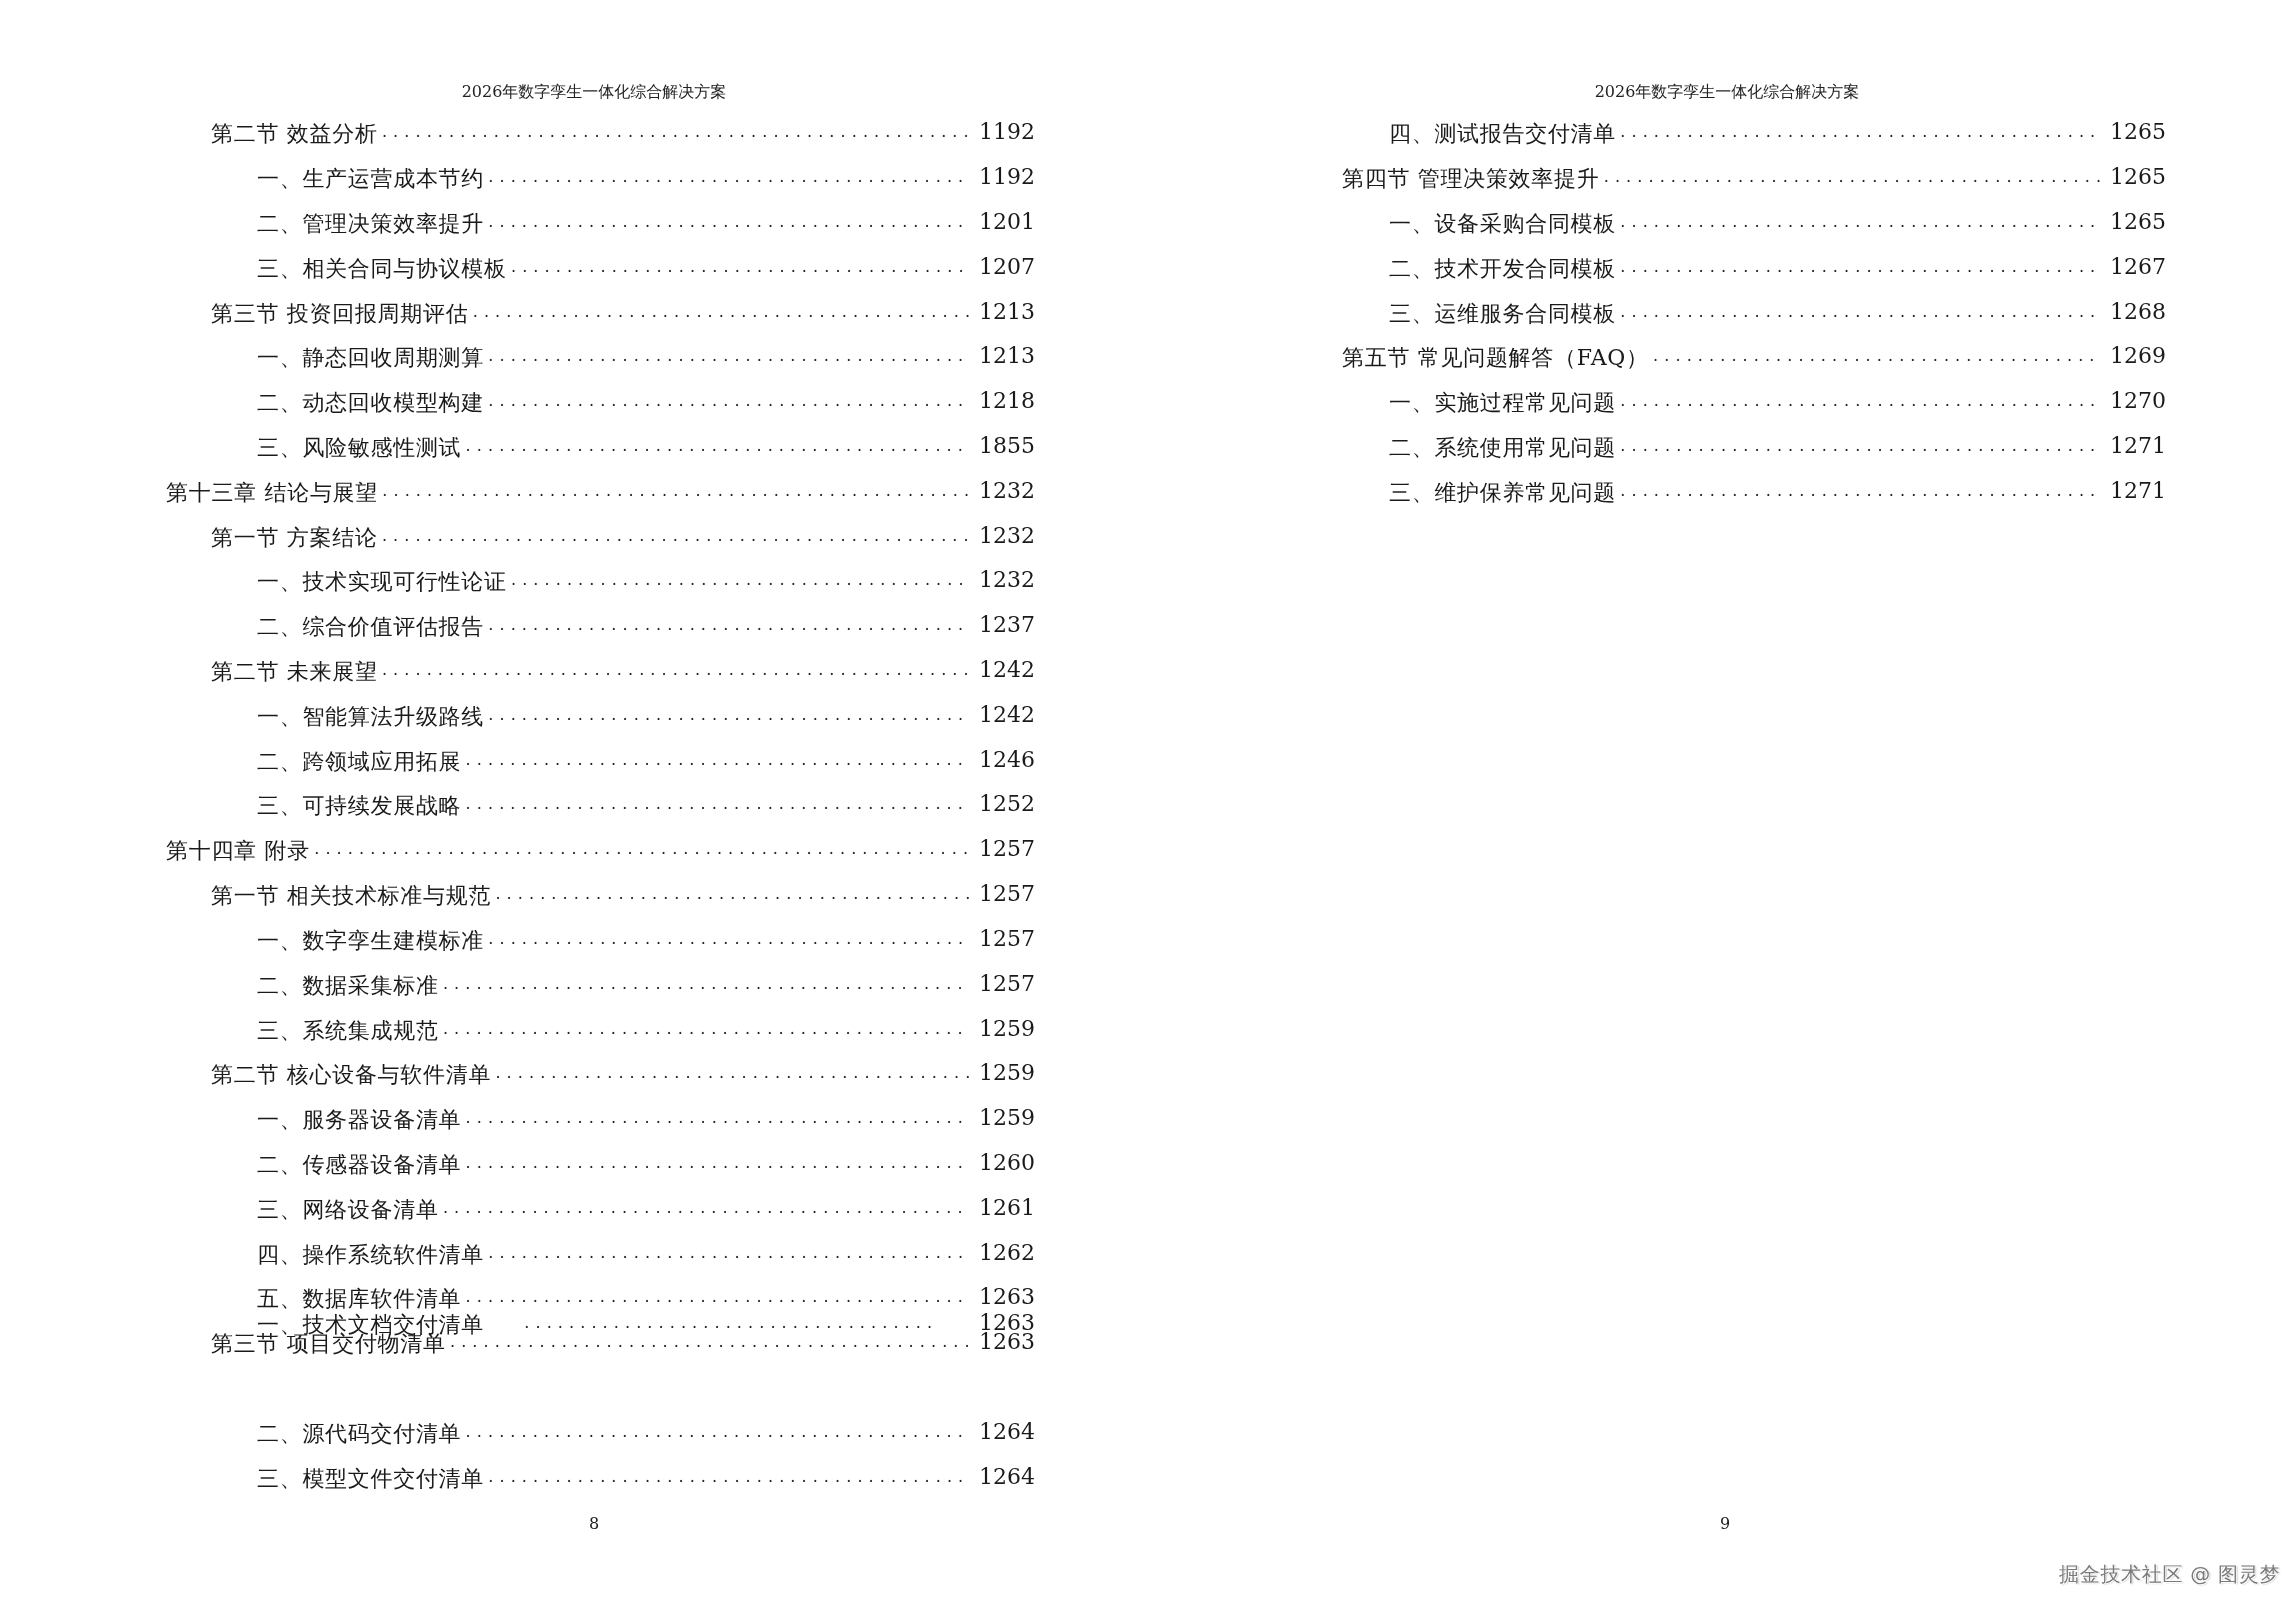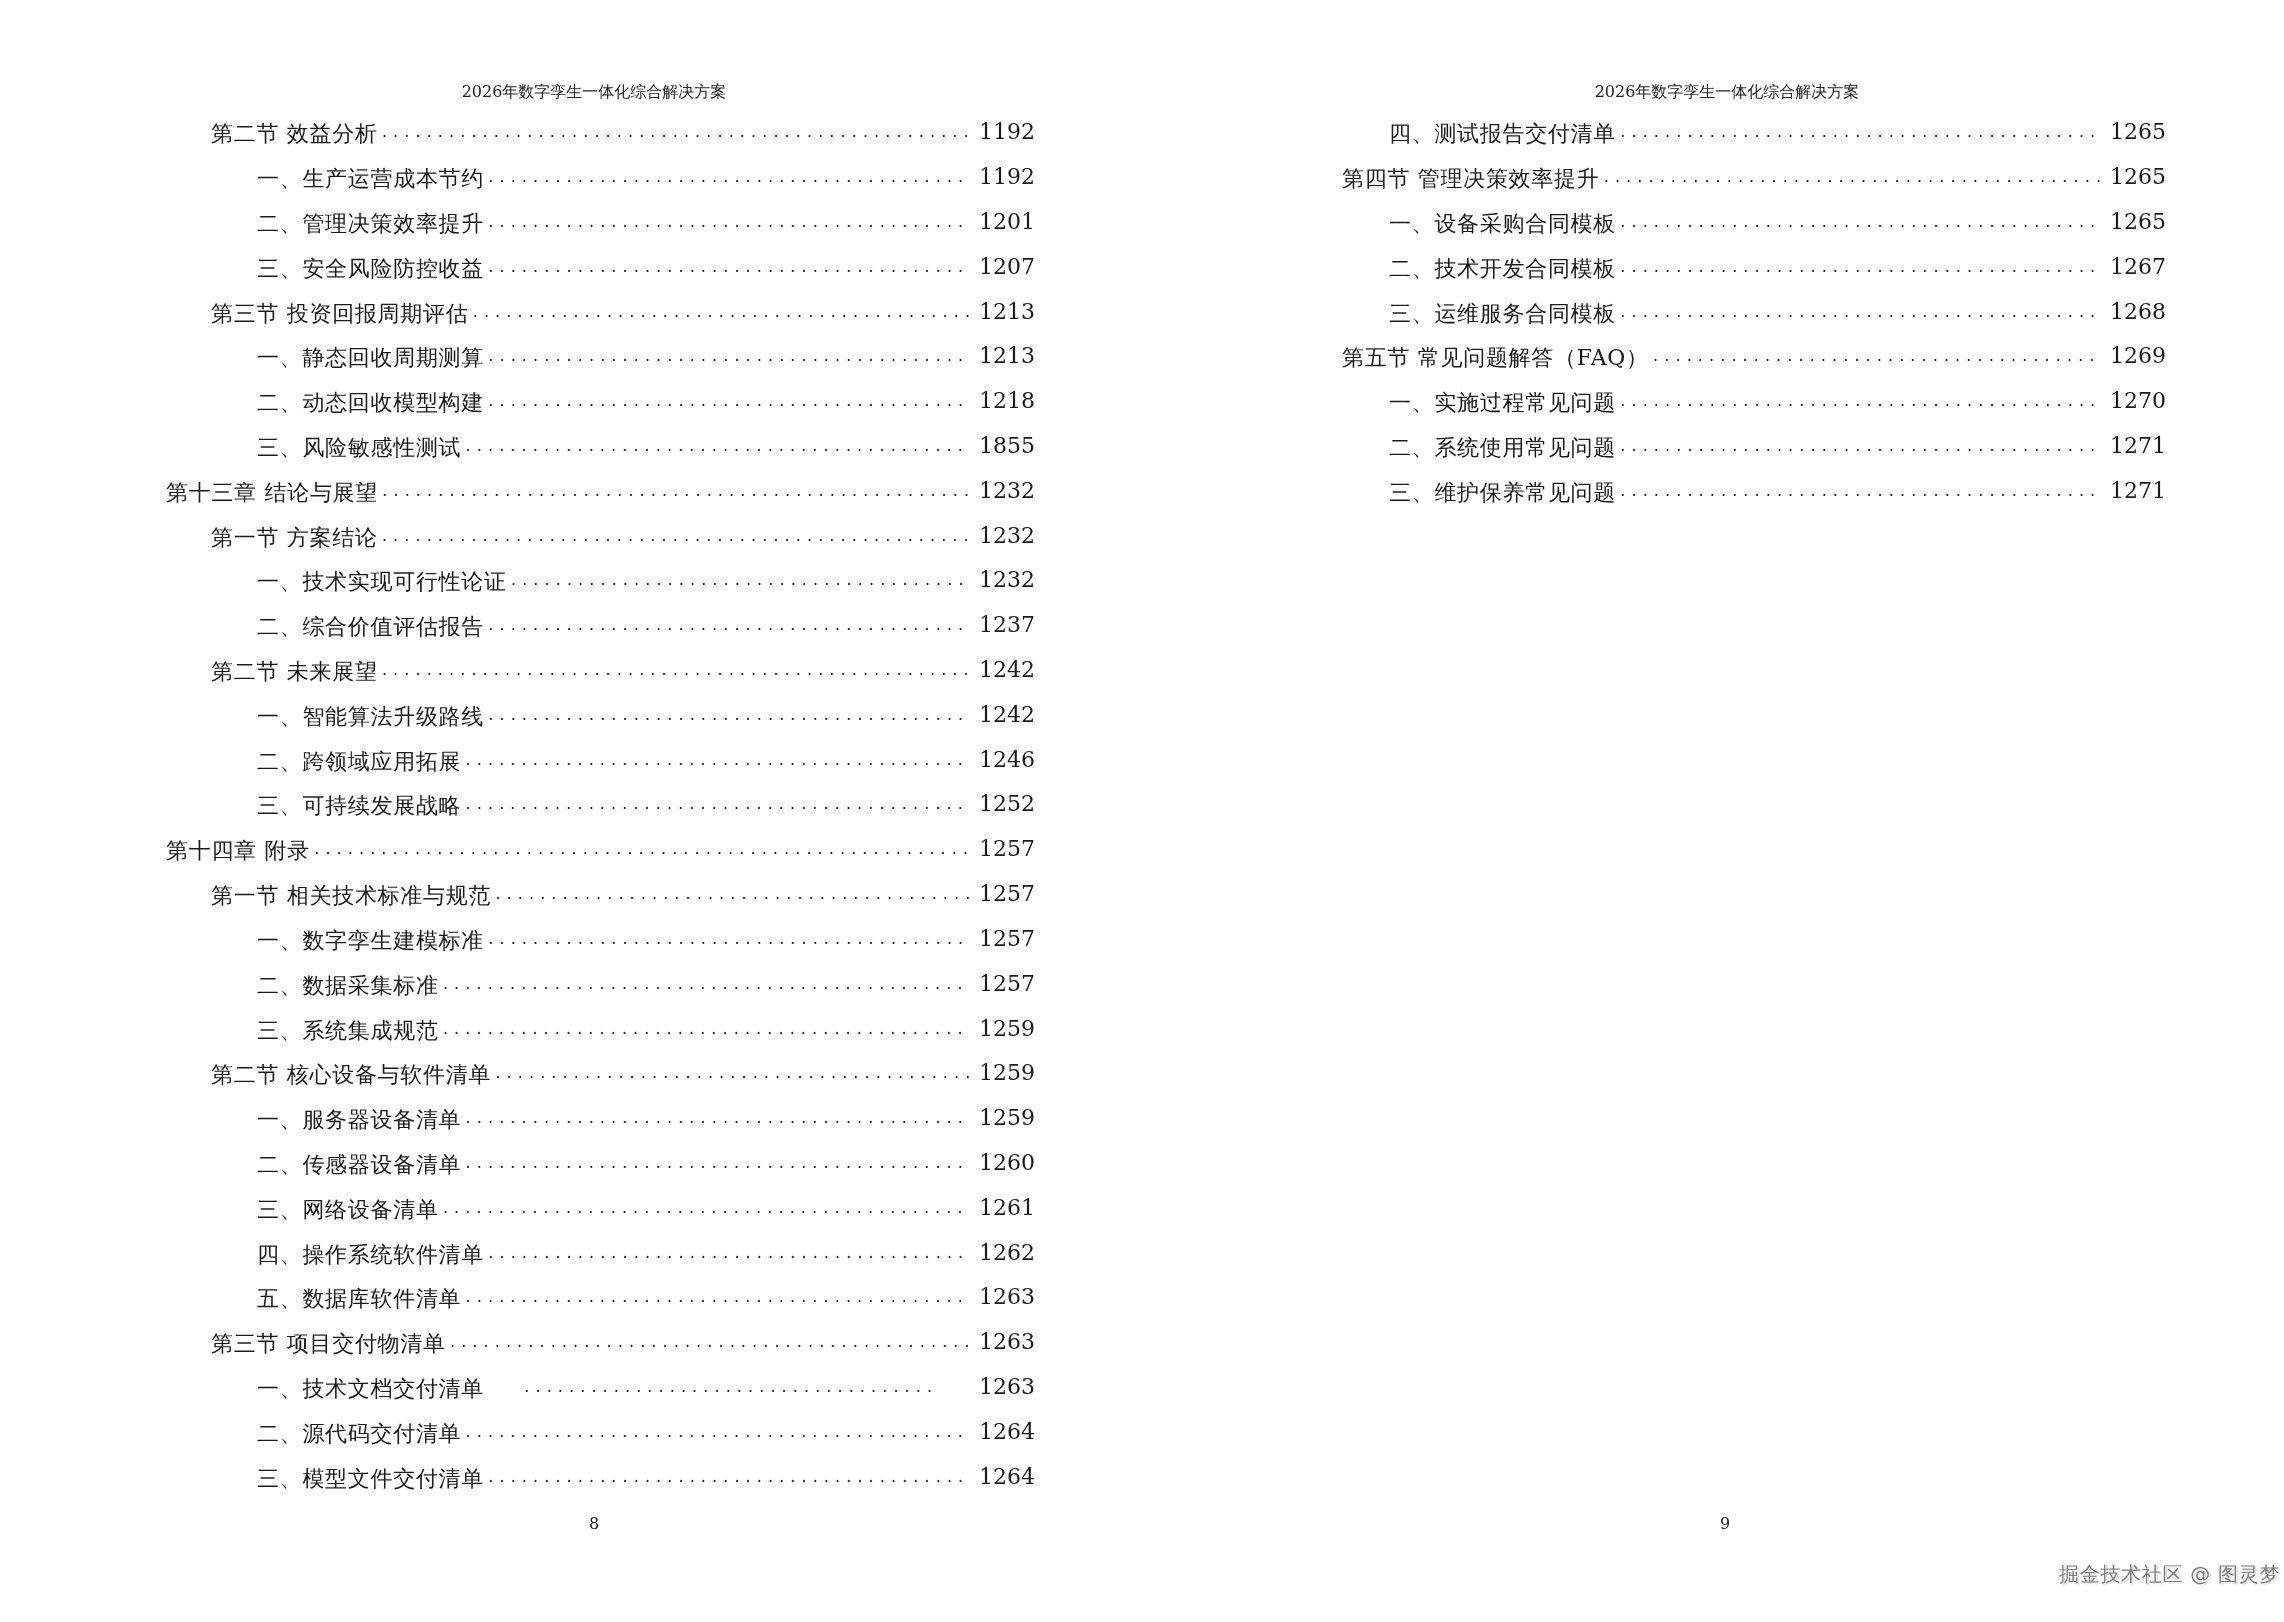--- a/index.html
+++ b/index.html
@@ -37,21 +37,21 @@
         <span class="toc-label">一、生产运营成本节约</span>
         <span class="toc-dots">........................................................................................................................................................................................................</span>
         <span class="toc-page">1192</span>
       </div>
       <div class="toc-row" style="left: 257px; width: 778px; top: 209px;">
         <span class="toc-label">二、管理决策效率提升</span>
         <span class="toc-dots">........................................................................................................................................................................................................</span>
         <span class="toc-page">1201</span>
       </div>
       <div class="toc-row" style="left: 257px; width: 778px; top: 254px;">
-        <span class="toc-label">三、安全风险防控收益</span>
+        <span class="toc-label">三、相关合同与协议模板</span>
         <span class="toc-dots">........................................................................................................................................................................................................</span>
         <span class="toc-page">1207</span>
       </div>
       <div class="toc-row" style="left: 211px; width: 824px; top: 299px;">
         <span class="toc-label">第三节  投资回报周期评估</span>
         <span class="toc-dots">........................................................................................................................................................................................................</span>
         <span class="toc-page">1213</span>
       </div>
       <div class="toc-row" style="left: 257px; width: 778px; top: 343px;">
         <span class="toc-label">一、静态回收周期测算</span>
@@ -161,21 +161,21 @@
       <div class="toc-row" style="left: 257px; width: 778px; top: 1284px;">
         <span class="toc-label">五、数据库软件清单</span>
         <span class="toc-dots">........................................................................................................................................................................................................</span>
         <span class="toc-page">1263</span>
       </div>
       <div class="toc-row" style="left: 211px; width: 824px; top: 1329px;">
         <span class="toc-label">第三节  项目交付物清单</span>
         <span class="toc-dots">........................................................................................................................................................................................................</span>
         <span class="toc-page">1263</span>
       </div>
-      <div class="toc-row" style="left: 257px; width: 778px; top: 1374px; gap: 36px;">
+      <div class="toc-row" style="left: 257px; width: 778px; top: 1310px; gap: 36px;">
         <span class="toc-label">一、技术文档交付清单</span>
         <span class="toc-dots">........................................................................................................................................................................................................</span>
         <span class="toc-page">1263</span>
       </div>
       <div class="toc-row" style="left: 257px; width: 778px; top: 1419px;">
         <span class="toc-label">二、源代码交付清单</span>
         <span class="toc-dots">........................................................................................................................................................................................................</span>
         <span class="toc-page">1264</span>
       </div>
       <div class="toc-row" style="left: 257px; width: 778px; top: 1464px;">

